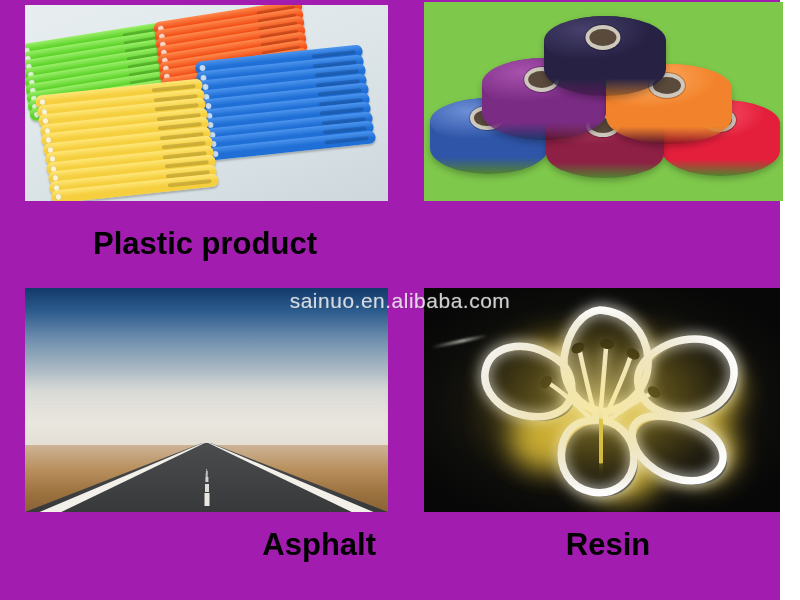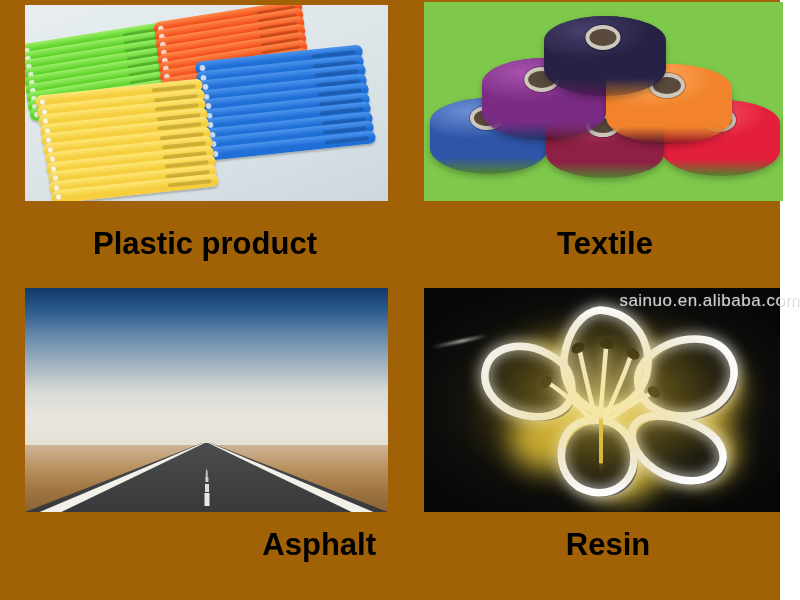--- a/index.html
+++ b/index.html
@@ -12,21 +12,21 @@
     height: 600px;
     font-family: "Liberation Sans", sans-serif;
     overflow: hidden;
     position: relative;
   }
 
   .board {
     position: relative;
     width: 780px;
     height: 600px;
-    background: #a16207;
+    background: #a21caf;
   }
 
   .photo {
     position: absolute;
     overflow: hidden;
     background: #ddd;
   }
 
   .caption {
     position: absolute;
@@ -177,22 +177,22 @@
     transform: rotate(-12deg);
     filter: blur(1px);
   }
 
   
   .watermark {
     position: absolute;
     left: 0;
     top: 286px;
     width: 800px;
-    text-align: right;
-    font-size: 17px;
+    text-align: center;
+    font-size: 21px;
     line-height: 30px;
     font-family: "Liberation Sans", sans-serif;
     color: rgba(255,255,255,0.62);
     text-shadow:
        0 0 1px rgba(255,255,255,0.55),
        1px 1px 0 rgba(0,0,0,0.18);
     letter-spacing: 0.5px;
     white-space: nowrap;
     pointer-events: none;
   }
@@ -353,21 +353,20 @@
         <div class="cone" style="left: 182px; top: 62px; width: 126px; height: 80px; z-index: 5; background: linear-gradient(rgb(242, 131, 44) 0%, rgb(242, 131, 44) 55%, rgb(242, 131, 44) 78%, rgba(0, 0, 0, 0.35) 100%); box-shadow: rgba(0, 0, 0, 0.25) 0px 3px 6px;">
           <div class="top" style="background: radial-gradient(at 32% 28%, rgb(255, 174, 99) 0%, rgb(242, 131, 44) 58%, rgb(242, 131, 44) 100%);"></div>
           <div class="hole"></div>
         </div>
         <div class="cone" style="left: 120px; top: 14px; width: 122px; height: 80px; z-index: 6; background: linear-gradient(rgb(39, 34, 68) 0%, rgb(39, 34, 68) 55%, rgb(39, 34, 68) 78%, rgba(0, 0, 0, 0.35) 100%); box-shadow: rgba(0, 0, 0, 0.25) 0px 3px 6px;">
           <div class="top" style="background: radial-gradient(at 32% 28%, rgb(70, 64, 108) 0%, rgb(39, 34, 68) 58%, rgb(39, 34, 68) 100%);"></div>
           <div class="hole"></div>
         </div>
       </div>
   </div>
-  <div class="caption" id="cap-textile">Textile</div>
 
   <div class="photo" id="photo-asphalt">
     <div class="asphalt-bg">
       <div class="sky"></div>
       <div class="haze"></div>
       <div class="ground-l"></div>
       <div class="ground-r"></div>
       <div class="road-surface"></div>
       <div class="edge-line-l"></div>
       <div class="edge-line-r"></div>

